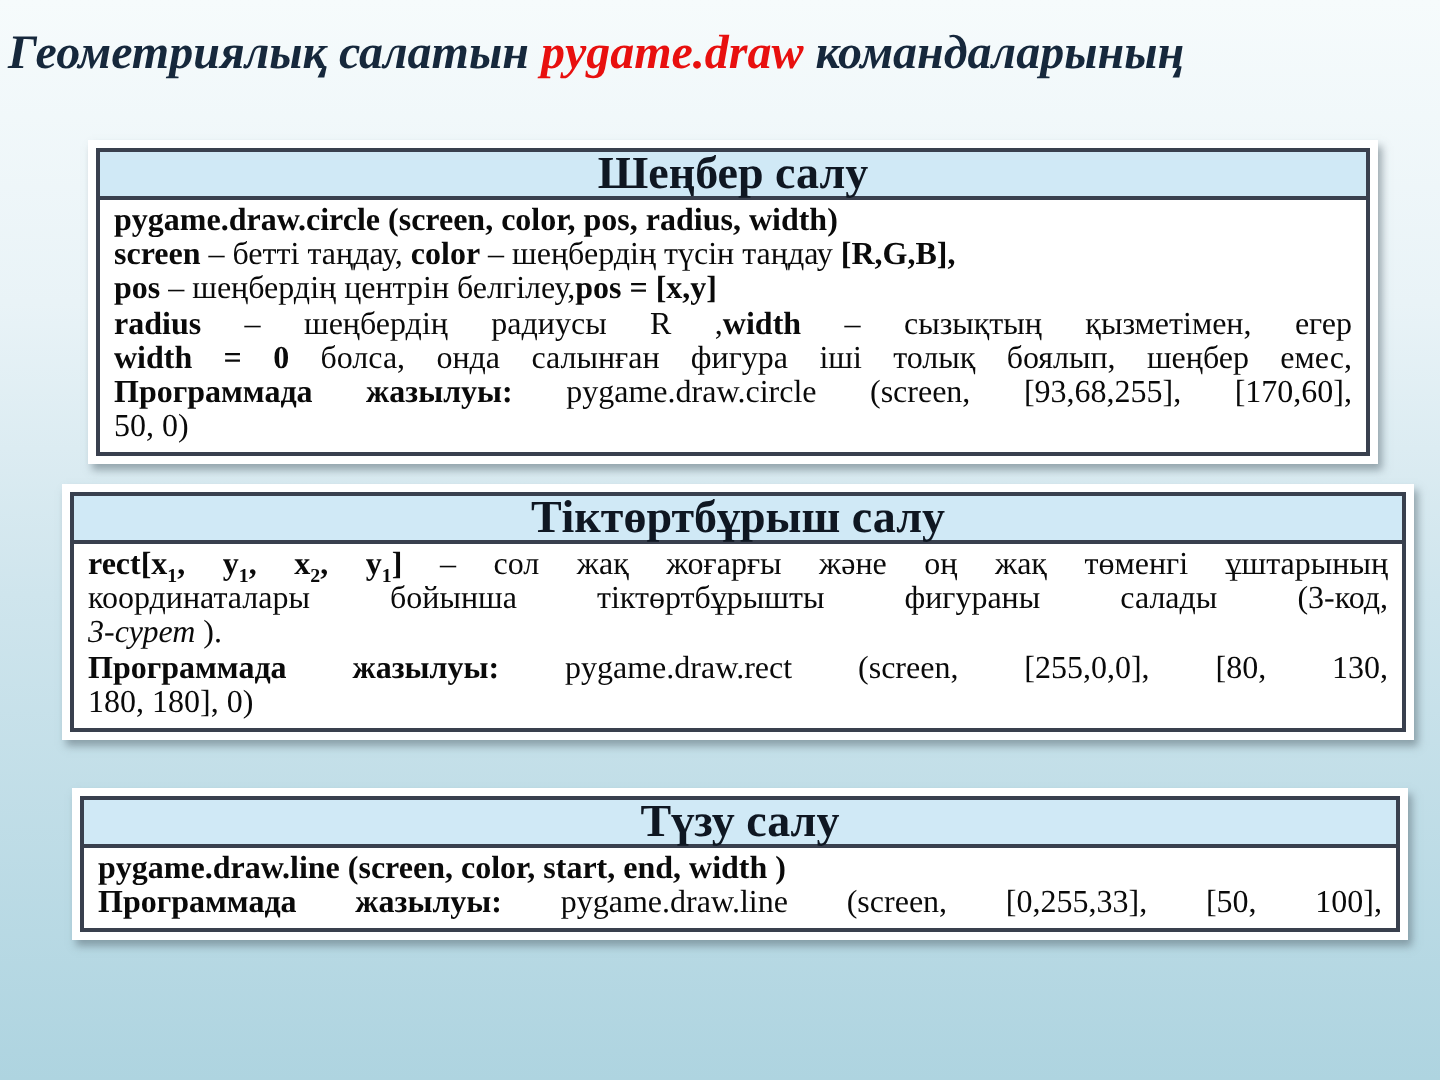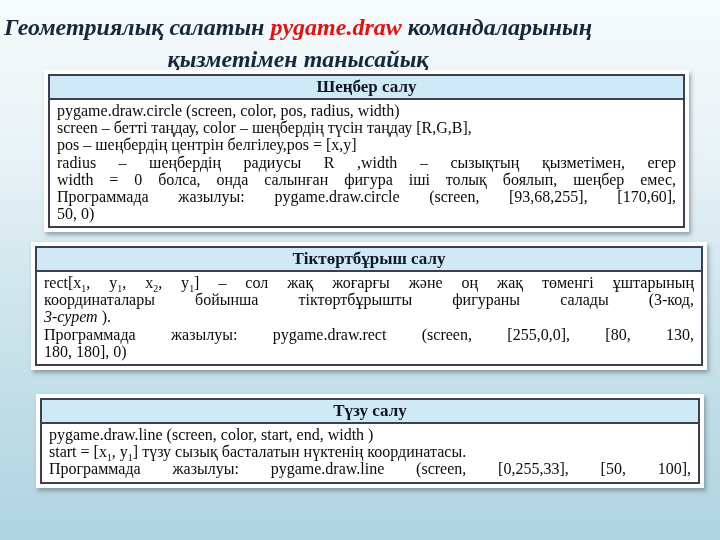--- a/index.html
+++ b/index.html
@@ -14,21 +14,21 @@
     --bg-mid:#cfe5ed;
     --bg-bottom:#aed4e0;
   }
   html,body{margin:0;padding:0;}
   body{
     width:720px;height:540px;position:relative;overflow:hidden;
     background:linear-gradient(180deg,var(--bg-top) 0%,#e9f3f7 28%,var(--bg-mid) 55%,var(--bg-bottom) 100%);
     font-family:"Liberation Serif", serif;
     color:var(--body-text);
   }
-  .b{font-weight:normal;}
+  .b{font-weight:bold;}
   .i{font-style:italic;}
   .hl{color:var(--title-red);}
   sub{font-size:62%;line-height:0;}
 
   .slide-title{
     position:absolute;top:12px;left:0;width:596px;
     text-align:center;font-weight:bold;font-style:italic;
     font-size:24px;line-height:1.32;color:var(--title-text);
   }
 
@@ -37,35 +37,34 @@
     box-shadow:2px 3px 4px rgba(90,105,115,0.55);
   }
   .card1{left:44px;top:70px;width:637px;}
   .card2{left:31px;top:242px;width:668px;}
   .card3{left:36px;top:394px;width:660px;}
 
   .tbl{border:2px solid var(--table-border);}
   .tbl-header{
     margin:0;background:var(--header-bg);color:var(--header-text);
     border-bottom:2px solid var(--table-border);
-    text-align:center;font-weight:bold;font-size:17px;
+    text-align:center;font-weight:bold;font-size:23px;
     line-height:19px;padding:1px 0 2px;
   }
   .tbl-body{
     background:var(--card-bg);padding:2px 7px 4px;font-size:16px;
   }
   .line{margin:0;line-height:17.2px;text-align:left;white-space:normal;}
   .just{text-align:justify;text-align-last:justify;}
 </style>
 </head>
 <body>
 
 <div class="slide-title">
   <div><span>Геометриялық салатын </span><span class="hl">pygame.draw</span><span> командаларының</span></div>
-  <div>қызметімен танысайық</div>
 </div>
 
 <div class="card card1">
   <div class="tbl">
     <p class="tbl-header">Шеңбер салу</p>
     <div class="tbl-body">
         <p class="line"><span class="b">pygame.draw.circle (screen, color, pos, radius, width)</span></p>
         <p class="line"><span class="b">screen</span><span> – бетті таңдау, </span><span class="b">color</span><span> – шеңбердің түсін таңдау </span><span class="b">[R,G,B],</span></p>
         <p class="line"><span class="b">pos</span><span> – шеңбердің центрін белгілеу,</span><span class="b">pos = [x,y]</span></p>
         <p class="line just"><span class="b">radius</span><span> – шеңбердің радиусы R ,</span><span class="b">width</span><span> – сызықтың қызметімен, егер</span></p>
@@ -87,17 +86,16 @@
         <p class="line"><span>180, 180], 0)</span></p>
       </div>
   </div>
 </div>
 
 <div class="card card3">
   <div class="tbl">
     <p class="tbl-header">Түзу салу</p>
     <div class="tbl-body">
         <p class="line"><span class="b">pygame.draw.line (screen, color, start, end, width )</span></p>
-        <p class="line"><span class="b">start = [x</span><sub class="b">1</sub><span class="b">, y</span><sub class="b">1</sub><span class="b">]</span><span> түзу сызық басталатын нүктенің координатасы.</span></p>
         <p class="line just"><span class="b">Программада жазылуы:</span><span> pygame.draw.line (screen, [0,255,33], [50, 100],</span></p>
       </div>
   </div>
 </div>
 
 </body></html>

